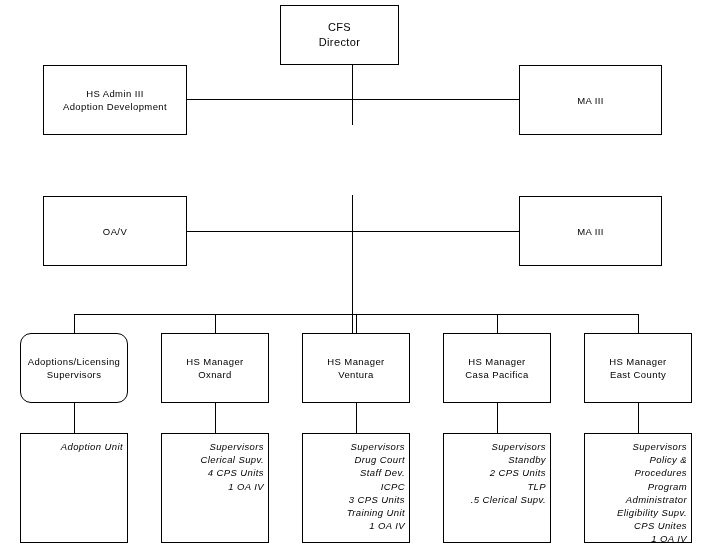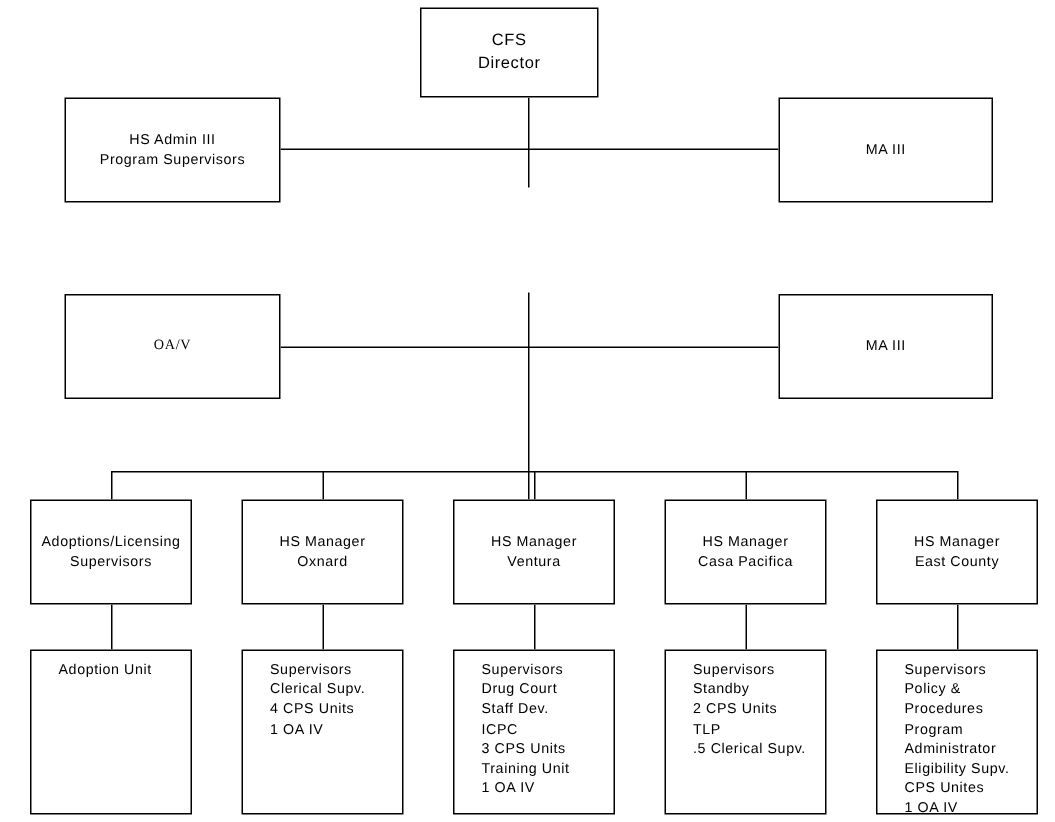--- a/index.html
+++ b/index.html
@@ -34,25 +34,26 @@
     color: #000000;
     letter-spacing: 0.4px;
     white-space: pre-line;
   }
   .node-center .node-label {
     top: 50%;
     transform: translateY(-50%);
   }
   .node-list .node-label {
     top: 6px;
-    left: 18px;
+    left: 1px;
     right: 4px;
-    text-align: left;
+    text-align: right;
     font-size: 9.5px;
     line-height: 13.2px;
+    font-style: italic;
   }
   .node-title-lg .node-label {
     font-size: 11px;
     line-height: 15px;
   }
   .connector {
     position: absolute;
     background: #000000;
     z-index: 1;
   }
@@ -77,32 +78,32 @@
     <div class="connector v" style="left: 215px; top: 403px; height: 30px;"></div>
     <div class="connector v" style="left: 356px; top: 403px; height: 30px;"></div>
     <div class="connector v" style="left: 497px; top: 403px; height: 30px;"></div>
     <div class="connector v" style="left: 638px; top: 403px; height: 30px;"></div>
     <div class="node node-center node-title-lg" style="left: 280px; top: 5px; width: 119px; height: 60px;">
       <div class="node-label">CFS
 Director</div>
     </div>
     <div class="node node-center" style="left: 43px; top: 65px; width: 144px; height: 70px;">
       <div class="node-label">HS Admin III
-Program Supervisors</div>
+Adoption Development</div>
     </div>
     <div class="node node-center" style="left: 519px; top: 65px; width: 143px; height: 70px;">
       <div class="node-label">MA III</div>
     </div>
-    <div class="node node-center" style="left: 43px; top: 196px; width: 144px; height: 70px; font-family: Liberation Serif, serif;">
+    <div class="node node-center" style="left: 43px; top: 196px; width: 144px; height: 70px;">
       <div class="node-label">OA/V</div>
     </div>
     <div class="node node-center" style="left: 519px; top: 196px; width: 143px; height: 70px;">
       <div class="node-label">MA III</div>
     </div>
-    <div class="node node-center" style="left: 20px; top: 333px; width: 108px; height: 70px;">
+    <div class="node node-center" style="left: 20px; top: 333px; width: 108px; height: 70px; border-radius: 11px;">
       <div class="node-label">Adoptions/Licensing
 Supervisors</div>
     </div>
     <div class="node node-center" style="left: 161px; top: 333px; width: 108px; height: 70px;">
       <div class="node-label">HS Manager
 Oxnard</div>
     </div>
     <div class="node node-center" style="left: 302px; top: 333px; width: 108px; height: 70px;">
       <div class="node-label">HS Manager
 Ventura</div>

